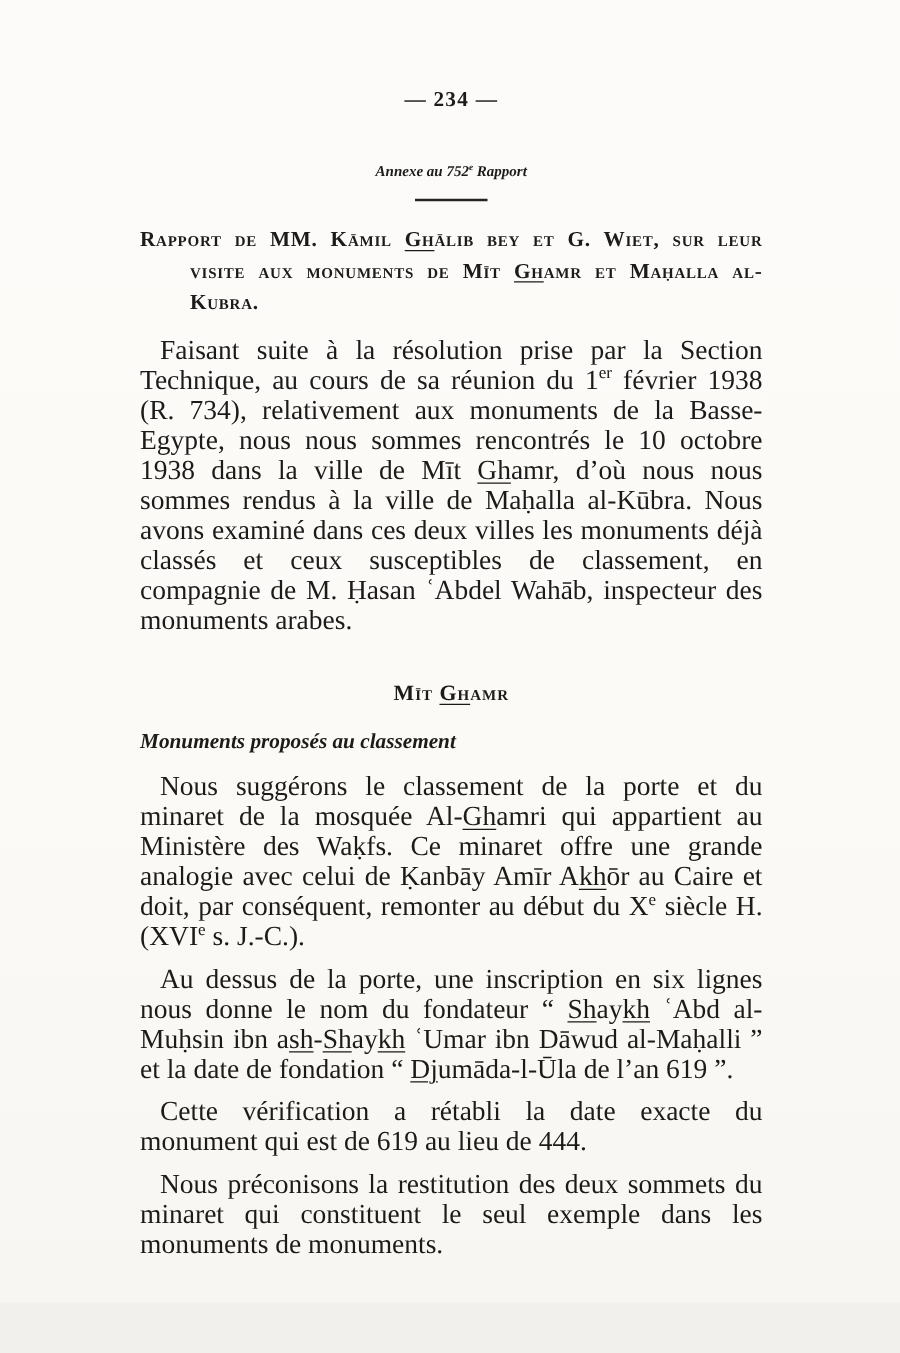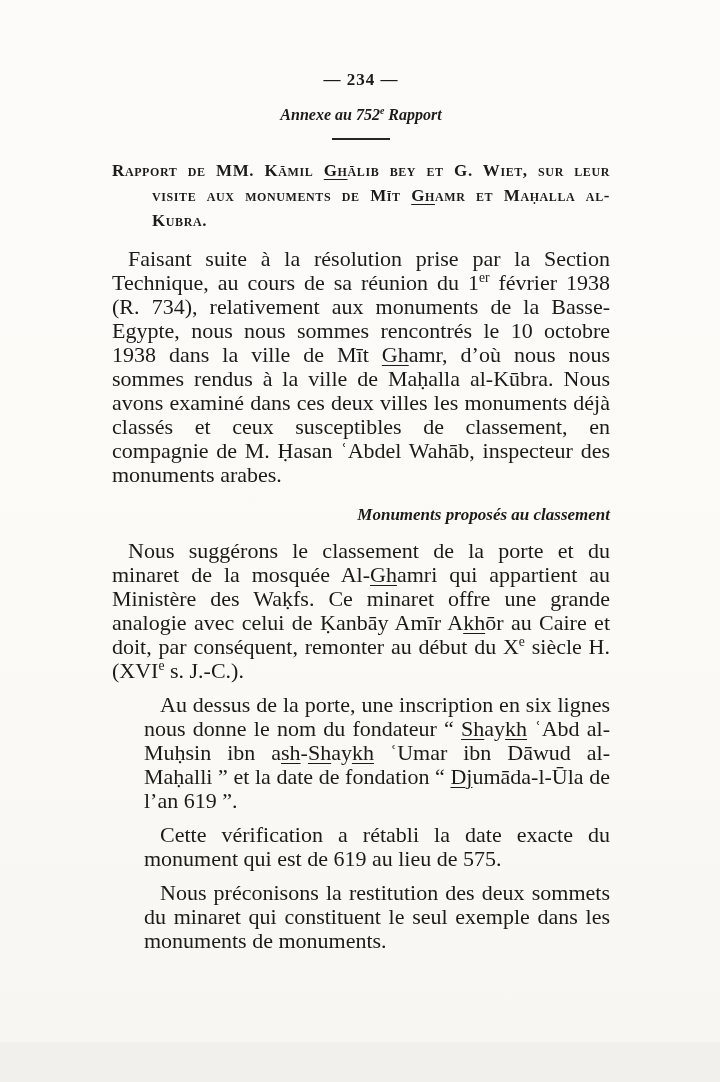--- a/index.html
+++ b/index.html
@@ -19,25 +19,25 @@
     padding: 70px 110px 0 112px;
     overflow: hidden;
   }
   .page-number {
     text-align: center;
     font-size: 17px;
     letter-spacing: 1px;
     font-weight: 600;
   }
   .annex-title {
-    margin-top: 16px;
+    margin-top: 40px;
     text-align: center;
     font-style: italic;
     font-weight: bold;
-    font-size: 16px;
+    font-size: 12px;
   }
   .title-rule {
     width: 58px;
     height: 2px;
     background: #26241f;
     margin: 14px auto 0 auto;
   }
   .report-heading {
     margin-top: 18px;
     font-size: 17px;
@@ -52,33 +52,32 @@
   }
   .body-para {
     margin: 14px 0 0 0;
     font-size: 22px;
     line-height: 24px;
     text-align: justify;
     text-indent: 16px;
   }
   .body-para + .body-para {
     margin-top: 10px;
-    margin-left: 32px;
   }
   .section-title {
     margin-top: 36px;
     text-align: center;
     font-variant: small-caps;
     font-size: 17.5px;
     letter-spacing: 0.8px;
     font-weight: 600;
   }
   .section-subtitle {
     margin-top: 18px;
-    text-align: right;
+    text-align: left;
     font-style: italic;
     font-weight: bold;
     font-size: 17px;
   }
   .item-heading {
     margin-top: 24px;
     font-style: italic;
     font-weight: bold;
     font-size: 17px;
   }
@@ -101,25 +100,26 @@
   <div class="page-number">— 234 —</div>
 
   <div class="annex-title">Annexe au 752<sup>e</sup> Rapport</div>
 
   <div class="title-rule"></div>
 
   <div class="report-heading">Rapport de MM. Kāmil <u>Gh</u>ālib bey et G. Wiet, sur leur visite aux monuments de Mīt <u>Gh</u>amr et Maḥalla al-Kubra.</div>
 
   <p class="body-para">Faisant suite à la résolution prise par la Section Technique, au cours de sa réunion du 1<sup>er</sup> février 1938 (R. 734), relativement aux monuments de la Basse-Egypte, nous nous sommes rencontrés le 10 octobre 1938 dans la ville de Mīt <u>Gh</u>amr, d’où nous nous sommes rendus à la ville de Maḥalla al-Kūbra. Nous avons examiné dans ces deux villes les monuments déjà classés et ceux susceptibles de classement, en compagnie de M. Ḥasan ʿAbdel Wahāb, inspecteur des monuments arabes.</p>
 
+  <div class="section-title">Mīt <u>Gh</u>amr</div>
 
   <div class="section-subtitle">Monuments proposés au classement</div>
 
 
   <p class="body-para">Nous suggérons le classement de la porte et du minaret de la mosquée Al-<u>Gh</u>amri qui appartient au Ministère des Waḳfs. Ce minaret offre une grande analogie avec celui de Ḳanbāy Amīr A<u>kh</u>ōr au Caire et doit, par conséquent, remonter au début du X<sup>e</sup> siècle H. (XVI<sup>e</sup> s. J.-C.).</p>
 
   <p class="body-para">Au dessus de la porte, une inscription en six lignes nous donne le nom du fondateur “ <u>Sh</u>ay<u>kh</u> ʿAbd al-Muḥsin ibn a<u>sh</u>-<u>Sh</u>ay<u>kh</u> ʿUmar ibn Dāwud al-Maḥalli ” et la date de fondation “ <u>Dj</u>umāda-l-Ūla de l’an 619 ”.</p>
 
-  <p class="body-para">Cette vérification a rétabli la date exacte du monument qui est de 619 au lieu de 575.</p>
+  <p class="body-para">Cette vérification a rétabli la date exacte du monument qui est de 619 au lieu de 444.</p>
 
   <p class="body-para">Nous préconisons la restitution des deux sommets du minaret qui constituent le seul exemple dans les monuments de monuments.</p>
 
 </div>
 
 </body></html>

